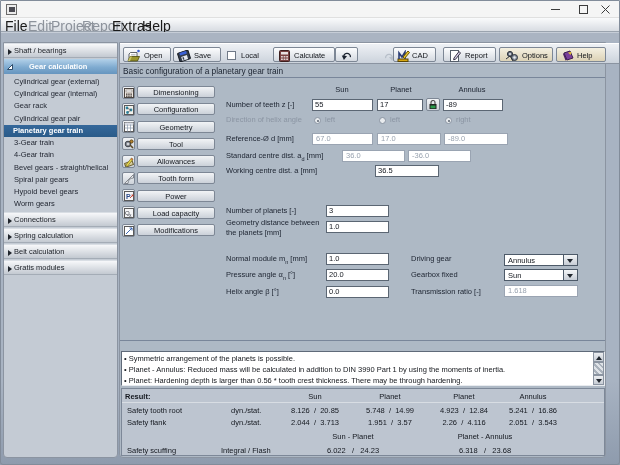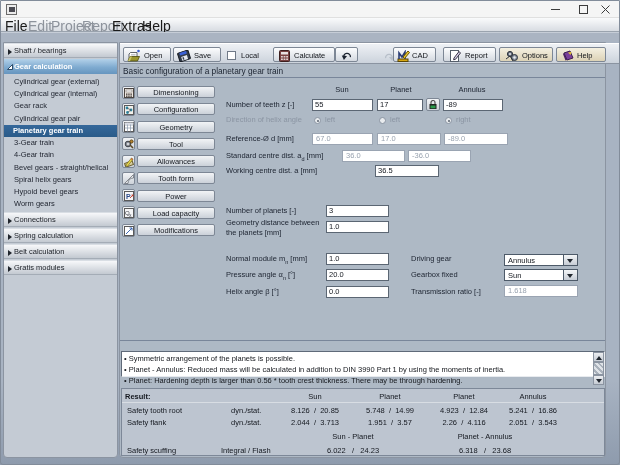--- a/index.html
+++ b/index.html
@@ -16,21 +16,21 @@
 .menu.dis { color:#8d939c; }
 .menu u { text-decoration:underline; }
 #band { left:0; top:32px; width:620px; height:10px; background:#aab4c2; border-top:1px solid #c6cdd7; }
 #framefill { left:0; top:42px; width:620px; height:423px; background:linear-gradient(#a8b3c2 80%,#8e9bad); }
 
 #sidebar { left:3px; top:42px; width:115px; height:416px; background:#c4cbd4; border:1px solid #8b94a1; border-radius:0 0 4px 4px; }
 .shead { position:absolute; left:0; width:113px; height:15px; background:linear-gradient(#f7f8fa,#c3c9d1); border-bottom:1px solid #a4acb6; border-top:1px solid #d9dee4; font-size:7.5px; color:#1b1f26; line-height:14px; }
 .shead .tri { position:absolute; left:3.5px; top:4.5px; width:0; height:0; border-left:4px solid #20252c; border-top:3px solid transparent; border-bottom:3px solid transparent; }
 .shead .lbl { position:absolute; left:10px; }
 #ghead { position:absolute; left:0; top:16px; width:113px; height:15px; background:linear-gradient(#b3d1e9 0%,#7fabd0 55%,#6695bf 100%); font-size:7.5px; line-height:15px; }
-#ghead .lbl { position:absolute; left:10px; color:#fff; font-weight:bold; }
+#ghead .lbl { position:absolute; left:25px; color:#fff; font-weight:bold; }
 #ghead svg { position:absolute; left:2px; top:4px; }
 .sitem { position:absolute; left:10px; width:99px; height:12px; line-height:12px; font-size:7.5px; color:#232833; white-space:nowrap; }
 #selitem { position:absolute; left:0px; top:81.5px; width:113px; height:12.5px; background:linear-gradient(#35689b,#2a5b89); }
 #selitem span { position:absolute; left:9px; top:0; line-height:12.5px; font-size:7.5px; color:#fff; font-weight:bold; }
 
 #main { left:119px; top:42px; width:487px; height:416px; background:#aeb9c5; border:1px solid #8b94a1; border-radius:0 0 4px 4px; }
 #toolbar { position:absolute; left:0; top:0; width:555px; height:21px; background:linear-gradient(#eef1f5,#ccd3dc); border-bottom:1px solid #8b94a1; border-top:1px solid #fff; }
 .tbtn { position:absolute; top:3px; height:15px; background:linear-gradient(#fcfdfe,#d4d9e0); border:1px solid #7d8795; border-radius:2px; font-size:7.5px; color:#101318; }
 .tbtn .tx { position:absolute; top:2.5px; height:9px; line-height:9px; }
 .tbtn svg { position:absolute; }
@@ -50,21 +50,21 @@
 .tf.dis { border:1px solid #9aa4b2; color:#99a3b0; padding-left:3px; }
 .radio { position:absolute; width:7px; height:7px; border-radius:50%; background:#e8ebee; border:1px solid #8a94a2; }
 .radio .dot { position:absolute; left:1.5px; top:1.5px; width:2.5px; height:2.5px; border-radius:50%; background:#5c6570; }
 .rlabel { position:absolute; font-size:7.5px; color:#8b95a3; height:10px; line-height:10px; }
 .combo { position:absolute; left:384px; width:74px; height:12px; background:#fff; border:1px solid #4d5a69; font-size:7.5px; color:#14181f; }
 .combo .tx { position:absolute; left:3px; top:0.5px; line-height:9.5px; }
 .combo .btn { position:absolute; right:0; top:0; width:14px; height:10px; background:linear-gradient(#f3f5f7,#c7cdd6); border-left:1px solid #4d5a69; }
 .combo .arr { position:absolute; right:4px; top:3.5px; width:0; height:0; border-top:4px solid #20262e; border-left:3.5px solid transparent; border-right:3.5px solid transparent; }
 
 #sep { position:absolute; left:0; top:297px; width:485px; height:1px; background:#79869a; }
-#msgbox { position:absolute; left:1px; top:308px; width:484px; height:26px; background:#fff; border:1px solid #5f6a79; border-bottom-color:#e8ebef; border-right-color:#e8ebef; }
+#msgbox { position:absolute; left:1px; top:308px; width:484px; height:35px; background:#fff; border:1px solid #5f6a79; border-bottom-color:#e8ebef; border-right-color:#e8ebef; }
 #msgbox .ml { position:absolute; left:2px; font-size:7.5px; color:#15181d; white-space:nowrap; height:10px; line-height:10px; }
 #msgsb { position:absolute; right:0px; top:0px; width:11px; height:33px; background:#cfd5dc; }
 .sbtn { position:absolute; left:0; width:11px; height:10px; background:linear-gradient(#eceef1,#c6ccd4); border:1px solid #8b94a1; }
 .sarr-u { position:absolute; left:2px; top:2.5px; width:0; height:0; border-bottom:4px solid #20262e; border-left:3px solid transparent; border-right:3px solid transparent; }
 .sarr-d { position:absolute; left:2px; top:2.5px; width:0; height:0; border-top:4px solid #20262e; border-left:3px solid transparent; border-right:3px solid transparent; }
 #sthumb { position:absolute; left:0; top:10px; width:11px; height:13px; border:1px solid #8b94a1; background:repeating-linear-gradient(45deg,#dfe3e8 0,#dfe3e8 2px,#aab2bc 2px,#aab2bc 4px); }
 #results { position:absolute; left:1px; top:345px; width:484px; height:68px; background:#bdc5d0; border:1px solid #7d8898; }
 .rtext { position:absolute; font-size:7.5px; color:#14181f; white-space:nowrap; height:10px; line-height:10px; }
 .rcent { position:absolute; font-size:7.5px; color:#14181f; white-space:nowrap; text-align:center; width:90px; height:10px; line-height:10px; }
 #rline { position:absolute; left:0px; top:13px; width:482px; height:1px; background:#d8dde3; }
@@ -112,21 +112,21 @@
   <div class="sitem" style="top:33px">Cylindrical gear (external)</div>
   <div class="sitem" style="top:45px">Cylindrical gear (internal)</div>
   <div class="sitem" style="top:57px">Gear rack</div>
   <div class="sitem" style="top:69.5px">Cylindrical gear pair</div>
   <div id="selitem">
       <span>Planetary gear train</span>
     </div>
   <div class="sitem" style="top:94px">3-Gear train</div>
   <div class="sitem" style="top:106px">4-Gear train</div>
   <div class="sitem" style="top:118.5px">Bevel gears - straight/helical</div>
-  <div class="sitem" style="top:131px">Spiral helix gears</div>
+  <div class="sitem" style="top:131px">Spiral pair gears</div>
   <div class="sitem" style="top:143px">Hypoid bevel gears</div>
   <div class="sitem" style="top:155px">Worm gears</div>
   <div class="shead" style="top:169px">
       <span class="tri"></span>
       <span class="lbl">Connections</span>
     </div>
   <div class="shead" style="top:185px">
       <span class="tri"></span>
       <span class="lbl">Spring calculation</span>
     </div>

